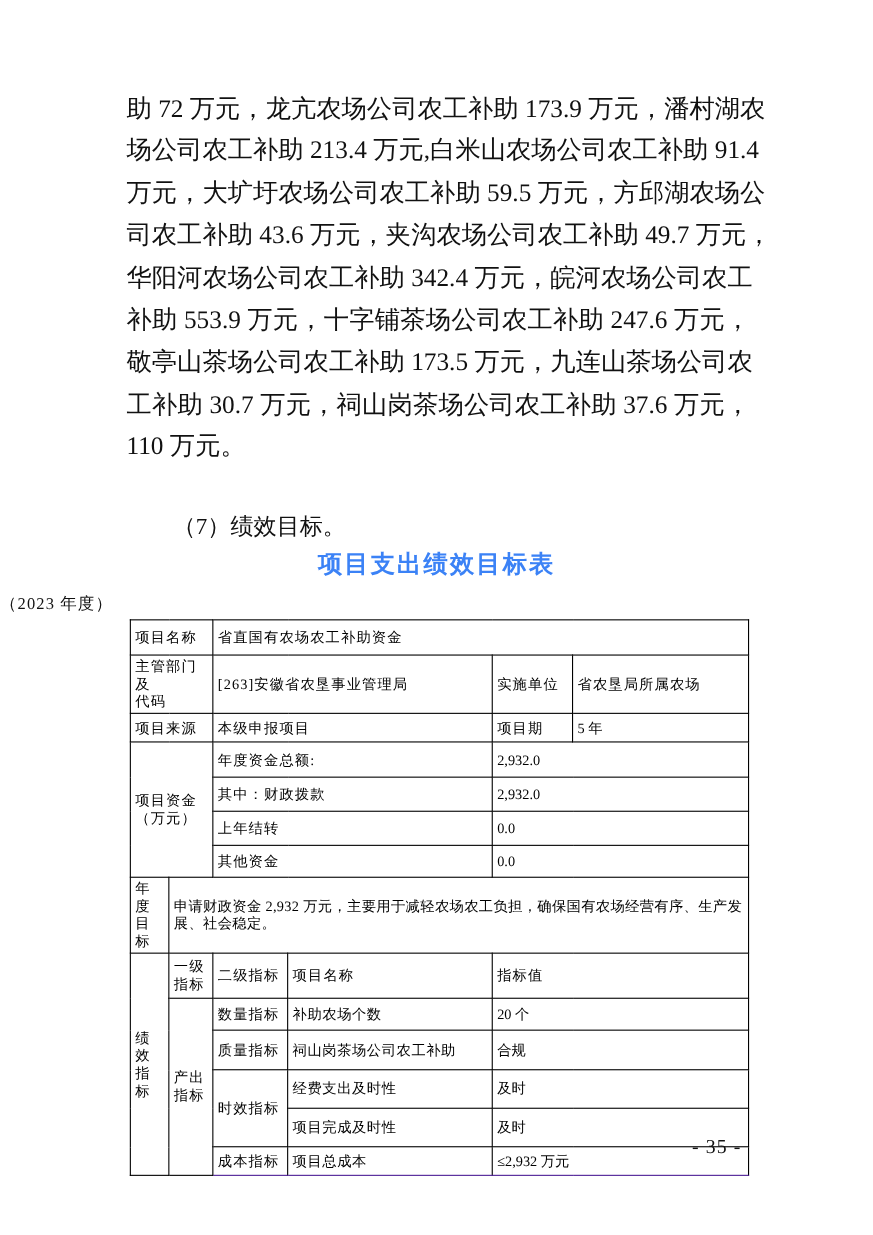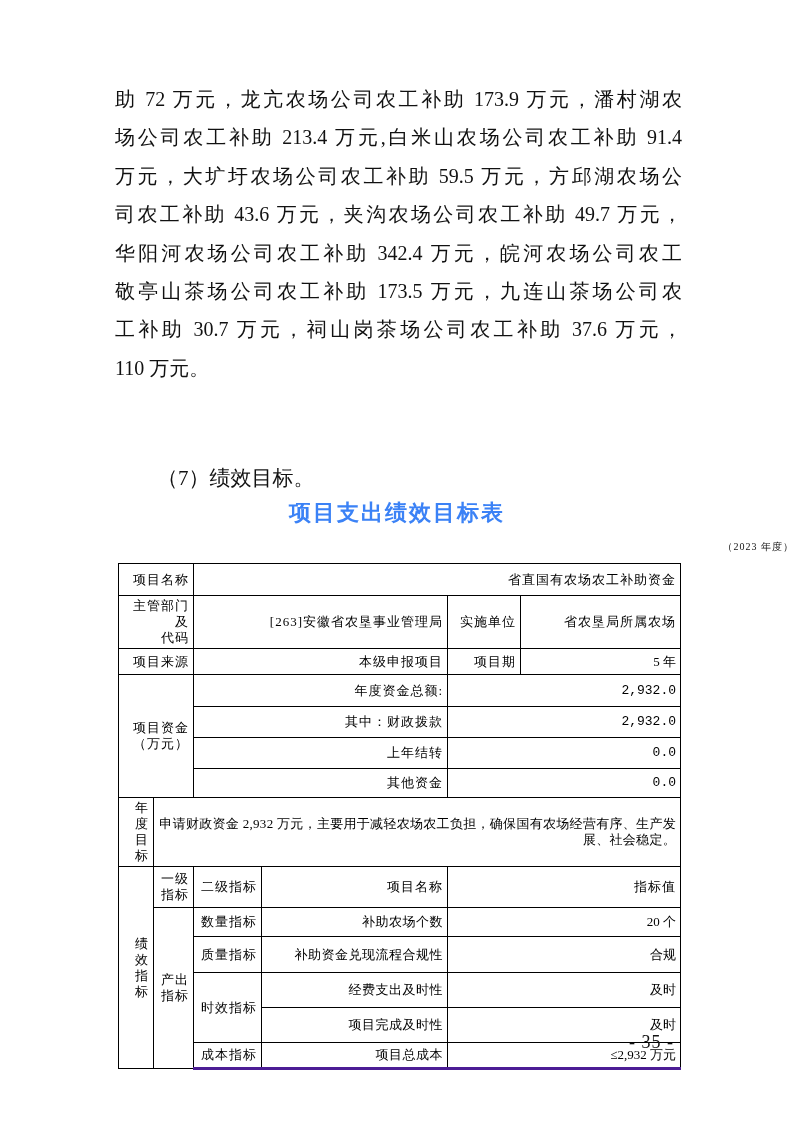--- a/index.html
+++ b/index.html
@@ -13,21 +13,21 @@
     overflow: hidden;
     font-family: "Liberation Serif", "DejaVu Serif", serif;
     color: #111111;
   }
   
   .para {
     position: absolute;
     left: 115px;
     top: 80px;
     width: 567px;
-    font-size: 20px;
+    font-size: 23px;
     line-height: 38.4px;
   }
   .pline {
     height: 38.4px;
     white-space: nowrap;
     text-align: justify;
     text-align-last: justify;
   }
   .pline.last {
     text-align: left;
@@ -51,50 +51,50 @@
     font-family: "Liberation Sans", "DejaVu Sans", sans-serif;
     font-weight: bold;
     font-size: 22px;
     letter-spacing: 2px;
     color: #3b82f6;
   }
   .tbl-subtitle {
     position: absolute;
     left: 0; top: 540px;
     width: 794px;
-    text-align: right;
-    font-size: 10px;
+    text-align: left;
+    font-size: 15px;
     letter-spacing: 1px;
   }
   
   table.perf {
     position: absolute;
     left: 118px; top: 563px;
     width: 563px;
     border-collapse: collapse;
     table-layout: fixed;
     font-size: 13px;
     color: #000;
   }
   table.perf td {
     border: 1px solid #000;
     vertical-align: middle;
-    text-align: right;
+    text-align: left;
     padding: 2px 4px;
     line-height: 16px;
     overflow: hidden;
     margin-left: 28px;
   }
-  table.perf tr.last-row td { border-bottom: 3px solid #4c1d95; }
+  table.perf tr.last-row td { border-bottom: 1px solid #4c1d95; }
   td.pre { white-space: pre-line; }
   td.lbl { letter-spacing: 1px; }
   td.pl18 { text-align: left; padding-left: 19px; }
   td.pl36 { text-align: left; padding-left: 36px; }
   td.pl78 { text-align: left; padding-left: 78px; }
-  td.num { text-align: right; padding-right: 45px; font-family: Liberation Mono, monospace; }
+  td.num { text-align: right; padding-right: 45px; }
   td.goal {
     text-align: justify;
     padding: 5px 9px;
     line-height: 17px;
     font-size: 13px;
     letter-spacing: 0.3px;
   }
   td.l3 { text-align: left; padding-left: 8px; letter-spacing: 0.5px; font-family: Liberation Serif, serif; }
   
   .page-num {
@@ -109,20 +109,21 @@
 <body>
 
 <div class="page">
 
   <div class="para">
     <div class="pline">助 72 万元，龙亢农场公司农工补助 173.9 万元，潘村湖农</div>
     <div class="pline">场公司农工补助 213.4 万元,白米山农场公司农工补助 91.4</div>
     <div class="pline">万元，大圹圩农场公司农工补助 59.5 万元，方邱湖农场公</div>
     <div class="pline">司农工补助 43.6 万元，夹沟农场公司农工补助 49.7 万元，</div>
     <div class="pline">华阳河农场公司农工补助 342.4 万元，皖河农场公司农工</div>
+    <div class="pline">补助 553.9 万元，十字铺茶场公司农工补助 247.6 万元，</div>
     <div class="pline">敬亭山茶场公司农工补助 173.5 万元，九连山茶场公司农</div>
     <div class="pline">工补助 30.7 万元，祠山岗茶场公司农工补助 37.6 万元，</div>
     <div class="pline last">110 万元。</div>
   </div>
 
   <div class="item-line">（7）绩效目标。</div>
 
   <div class="tbl-title">项目支出绩效目标表</div>
   <div class="tbl-subtitle">（2023 年度）</div>
 
@@ -189,21 +190,21 @@
       </tr>
       <tr style="height:29px">
         <td rowspan="5" class="lbl pre">产出
 指标</td>
         <td class="lbl">数量指标</td>
         <td class="l3">补助农场个数</td>
         <td colspan="2">20 个</td>
       </tr>
       <tr style="height:36px">
         <td class="lbl">质量指标</td>
-        <td class="l3">补助资金兑现流程合规性</td>
+        <td class="l3">祠山岗茶场公司农工补助</td>
         <td colspan="2">合规</td>
       </tr>
       <tr style="height:35px">
         <td rowspan="2" class="lbl">时效指标</td>
         <td class="l3">经费支出及时性</td>
         <td colspan="2">及时</td>
       </tr>
       <tr style="height:35px">
         <td class="l3">项目完成及时性</td>
         <td colspan="2">及时</td>

